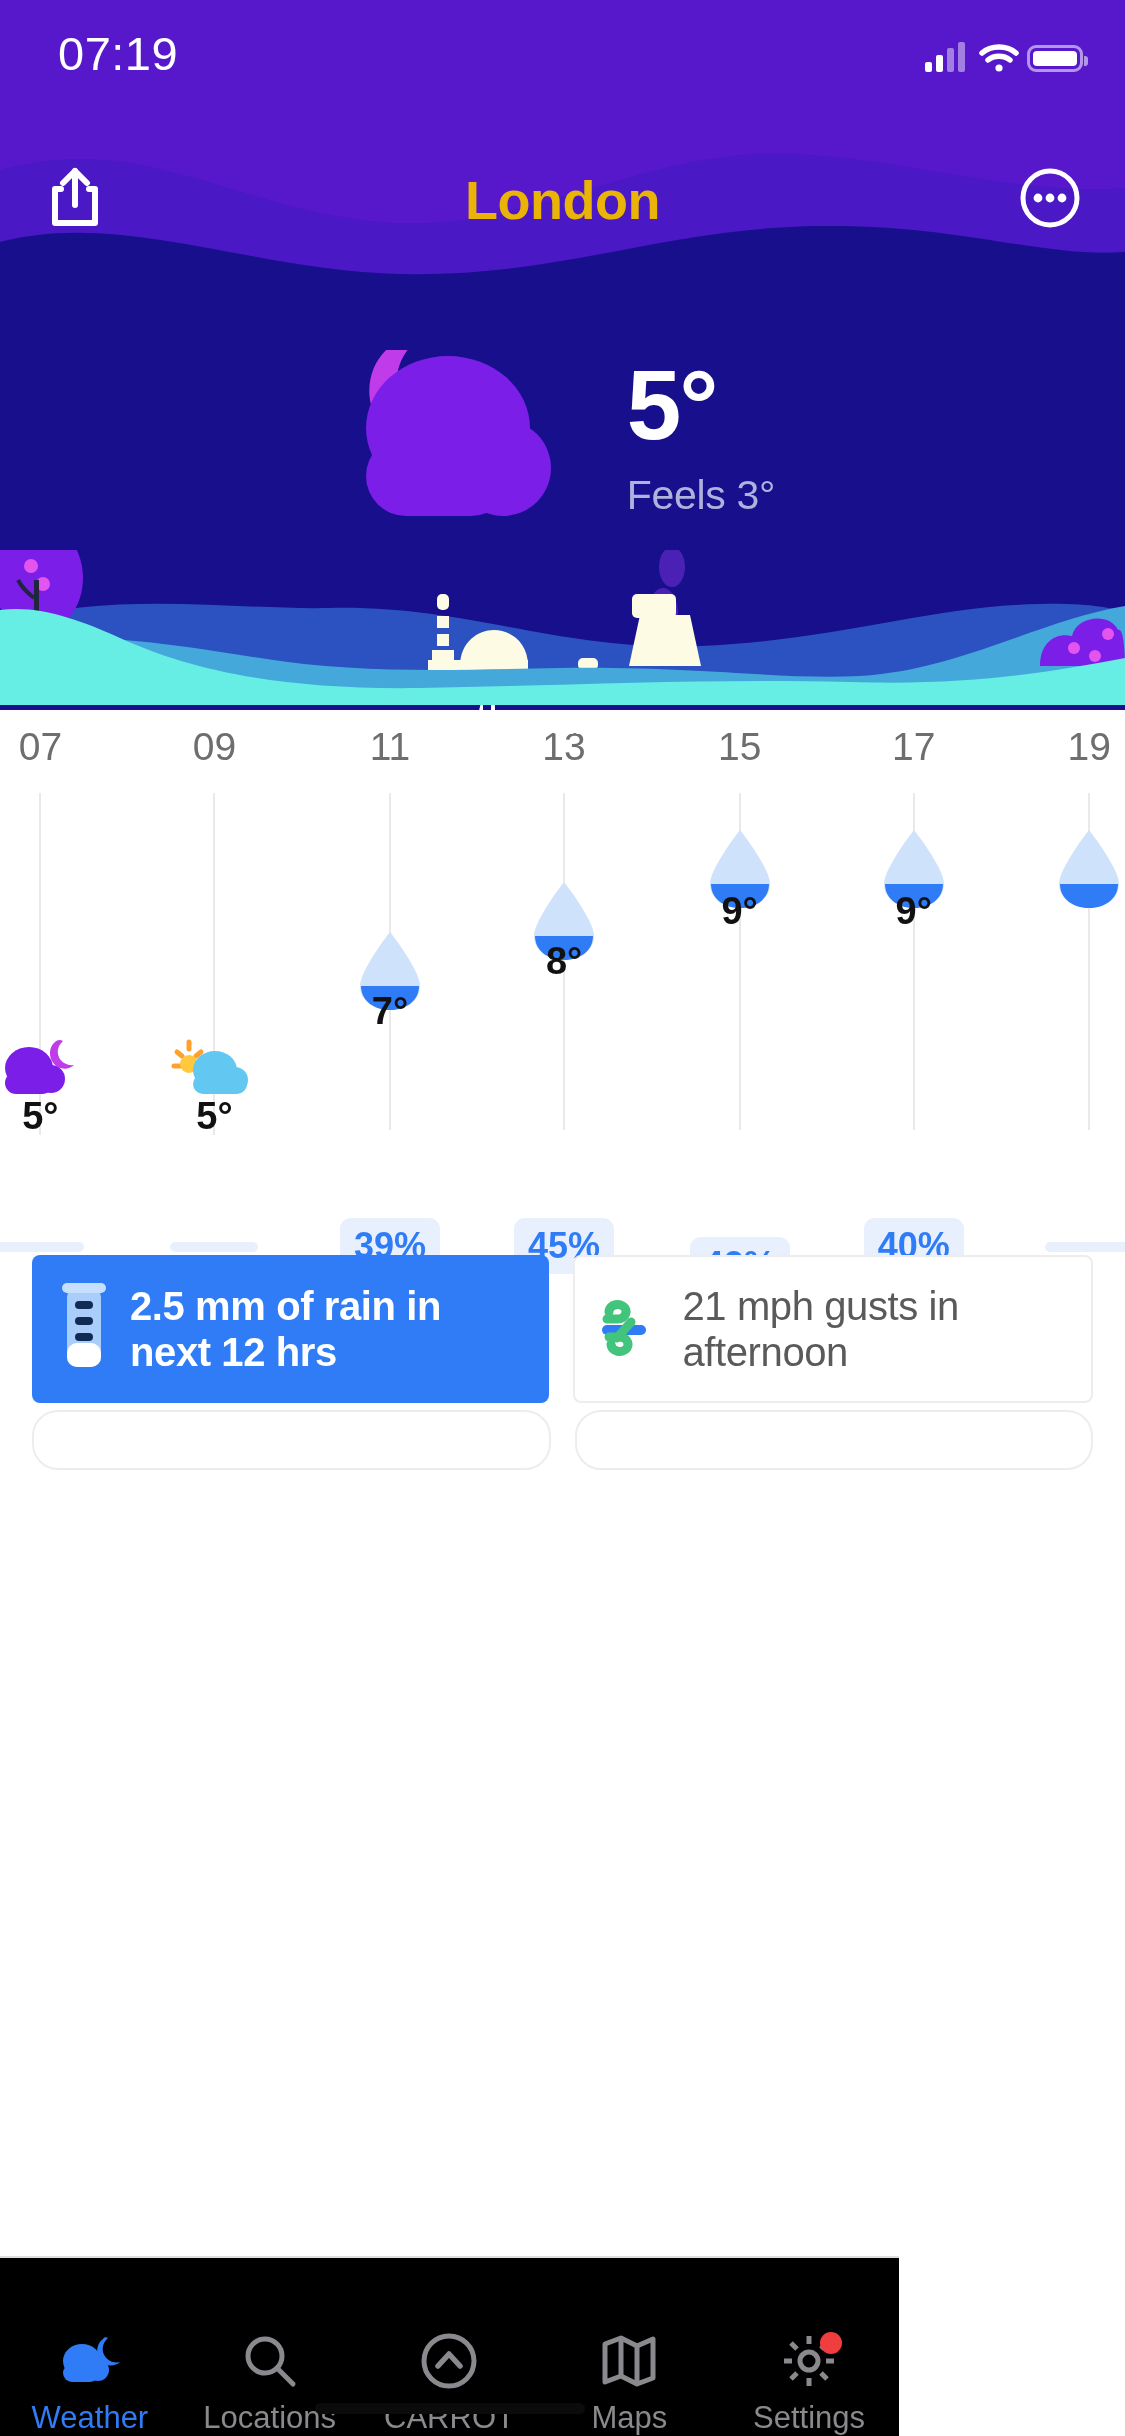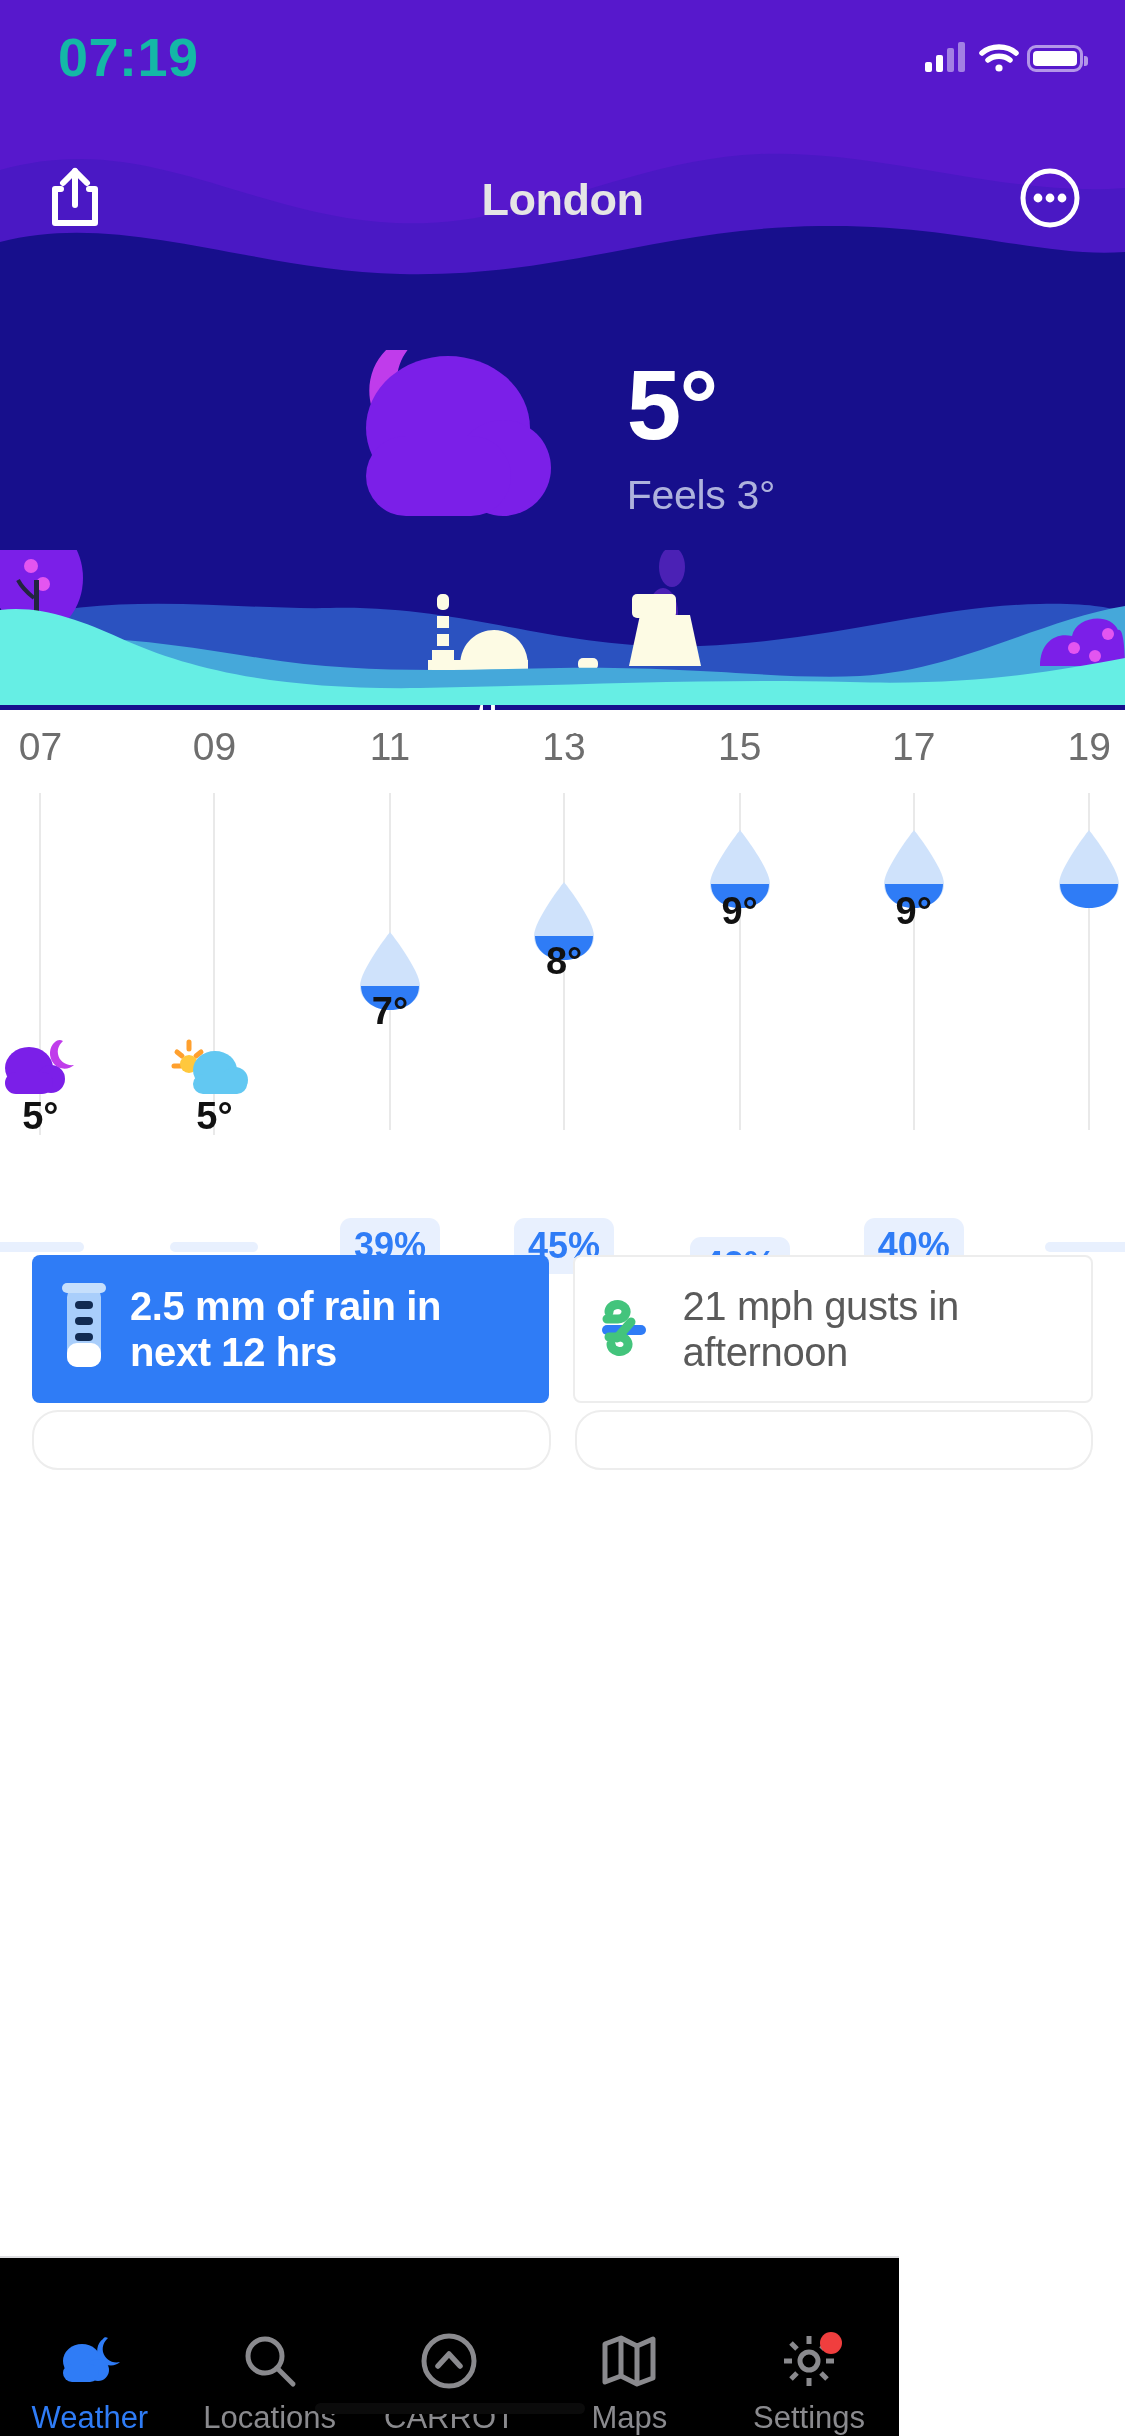--- a/index.html
+++ b/index.html
@@ -10,21 +10,21 @@
   }
   #app { position:relative; width:1125px; height:2436px; overflow:hidden; background:#fff; }
 
   
   .statusbar {
     position:absolute; top:0; left:0; width:1125px; height:150px;
     background:#5718CC; z-index:30;
   }
   .sb-time {
     position:absolute; left:58px; top:26px; width:220px;
-    color:#14b8a6; font-size:54px; font-weight:700; letter-spacing:0.5px;
+    color:#ffffff; font-size:47px; font-weight:400; letter-spacing:0.5px;
   }
   .sb-right { position:absolute; right:42px; top:32px; display:flex; align-items:flex-end; gap:14px; height:40px; }
   .sig { display:flex; align-items:flex-end; gap:4px; height:30px; }
   .sig i { display:block; width:7px; background:#fff; border-radius:2px; }
   .sig i:nth-child(1){ height:10px; }
   .sig i:nth-child(2){ height:17px; }
   .sig i:nth-child(3){ height:24px; opacity:.45; }
   .sig i:nth-child(4){ height:30px; opacity:.45; }
   .wifi { width:34px; height:28px; position:relative; }
   .batt { width:56px; height:27px; border:3px solid rgba(255,255,255,.55); border-radius:9px; position:relative; padding:3px; }
@@ -35,21 +35,21 @@
   .header {
     position:absolute; top:0; left:0; width:1125px; height:310px; z-index:20;
     background:#5718CC;
   }
   .wave1 { position:absolute; left:0; top:150px; width:1125px; height:160px; }
   .header-row {
     position:absolute; top:150px; left:0; width:1125px; height:100px;
     display:flex; align-items:center; justify-content:space-between;
     padding:0 40px; z-index:25;
   }
-  .hdr-title { color:#e5e5e5; font-size:45px; font-weight:700; letter-spacing:-0.5px; }
+  .hdr-title { color:#eab308; font-size:54px; font-weight:700; letter-spacing:-0.5px; }
   .icon-btn { width:70px; height:70px; display:flex; align-items:center; justify-content:center; }
 
   
   .hero {
     position:absolute; top:250px; left:0; width:1125px; height:460px;
     background:#170F8C; z-index:10;
   }
   .hero-top {
     position:absolute; top:100px; left:0; width:1125px;
     display:flex; align-items:center; justify-content:center; gap:0;

